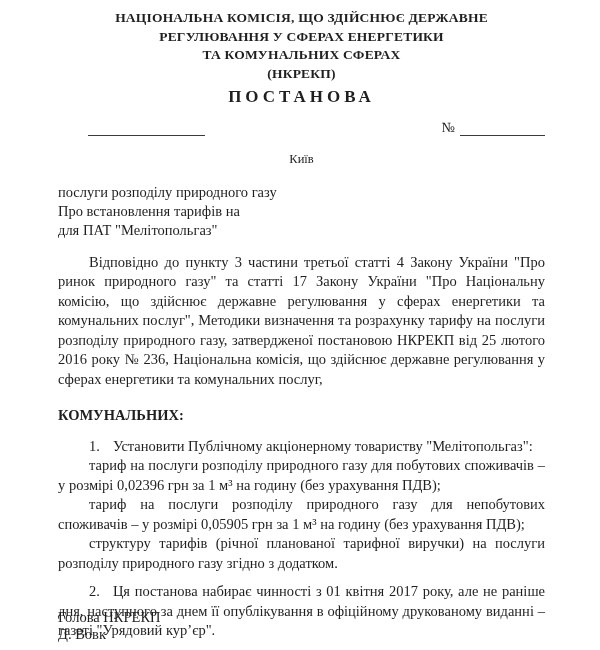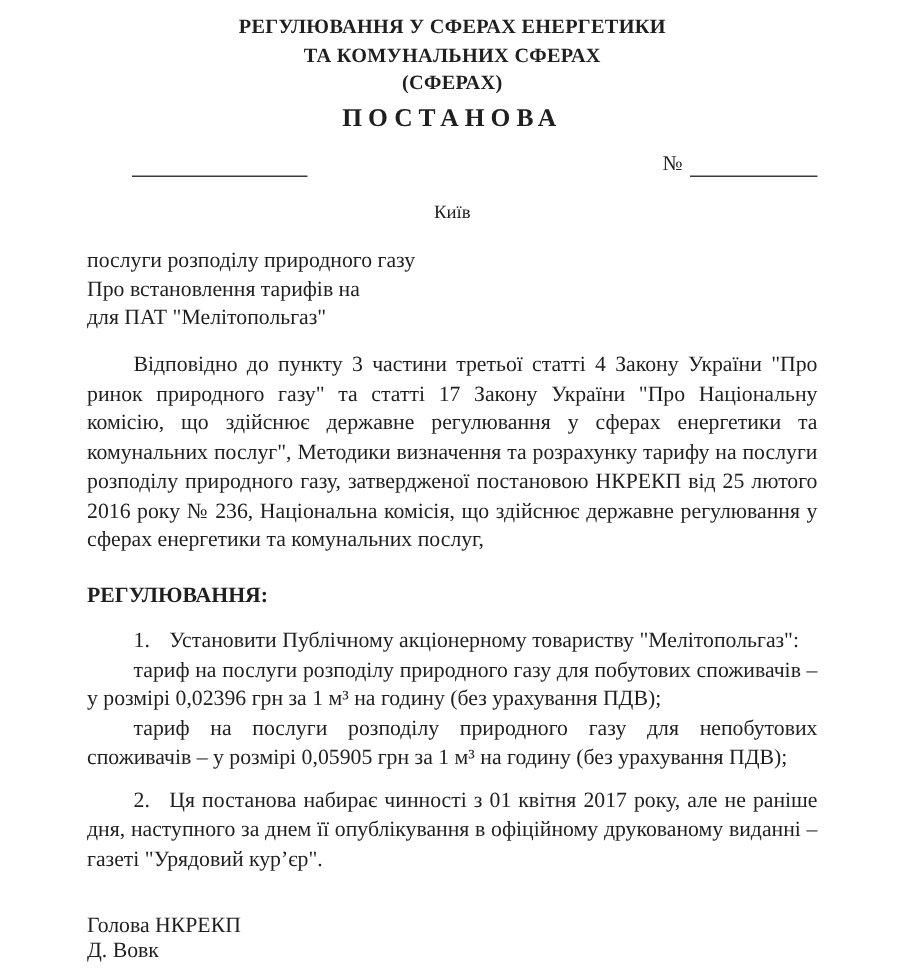--- a/index.html
+++ b/index.html
@@ -84,23 +84,24 @@
     line-height: 17px;
     flex-direction: column;
   }
 </style>
 </head>
 <body>
 
 <div class="page">
 
   <header class="org-header">
+    <div class="org-line">НАЦІОНАЛЬНА КОМІСІЯ, ЩО ЗДІЙСНЮЄ ДЕРЖАВНЕ</div>
     <div class="org-line">РЕГУЛЮВАННЯ У СФЕРАХ ЕНЕРГЕТИКИ</div>
     <div class="org-line">ТА КОМУНАЛЬНИХ СФЕРАХ</div>
-    <div class="org-line">(СФЕРАХ)</div>
+    <div class="org-line">(НКРЕКП)</div>
   </header>
 
   <h1 class="doc-title">ПОСТАНОВА</h1>
 
   <div class="meta-row">
     <span class="blank date-blank"></span>
     <span class="num-group">
       <span class="num-label">№</span>
       <span class="blank num-blank"></span>
     </span>
@@ -108,26 +109,27 @@
   <div class="city">Київ</div>
 
   <div class="subject">
     <div>послуги розподілу природного газу</div>
     <div>Про встановлення тарифів на</div>
     <div>для ПАТ "Мелітопольгаз"</div>
   </div>
 
   <p class="para preamble">Відповідно до пункту 3 частини третьої статті 4 Закону України "Про ринок природного газу" та статті 17 Закону України "Про Національну комісію, що здійснює державне регулювання у сферах енергетики та комунальних послуг", Методики визначення та розрахунку тарифу на послуги розподілу природного газу, затвердженої постановою НКРЕКП від 25 лютого 2016 року № 236, Національна комісія, що здійснює державне регулювання у сферах енергетики та комунальних послуг,</p>
 
-  <p class="resolves">РЕГУЛЮВАННЯ:</p>
+  <p class="resolves">КОМУНАЛЬНИХ:</p>
 
   <p class="para p-item1"><span class="item-num">1.</span><span>Установити Публічному акціонерному товариству "Мелітопольгаз":</span></p>
 
   <p class="para">тариф на послуги розподілу природного газу для побутових споживачів – у розмірі 0,02396 грн за 1 м³ на годину (без урахування ПДВ);</p>
   <p class="para">тариф на послуги розподілу природного газу для непобутових споживачів – у розмірі 0,05905 грн за 1 м³ на годину (без урахування ПДВ);</p>
+  <p class="para">структуру тарифів (річної планованої тарифної виручки) на послуги розподілу природного газу згідно з додатком.</p>
 
   <p class="para p-item2"><span class="item-num">2.</span><span>Ця постанова набирає чинності з 01 квітня 2017 року, але не раніше дня, наступного за днем її опублікування в офіційному друкованому виданні – газеті "Урядовий кур’єр".</span></p>
 
   <div class="signature">
     <span>Голова НКРЕКП</span>
     <span>Д. Вовк</span>
   </div>
 
 </div>
 

